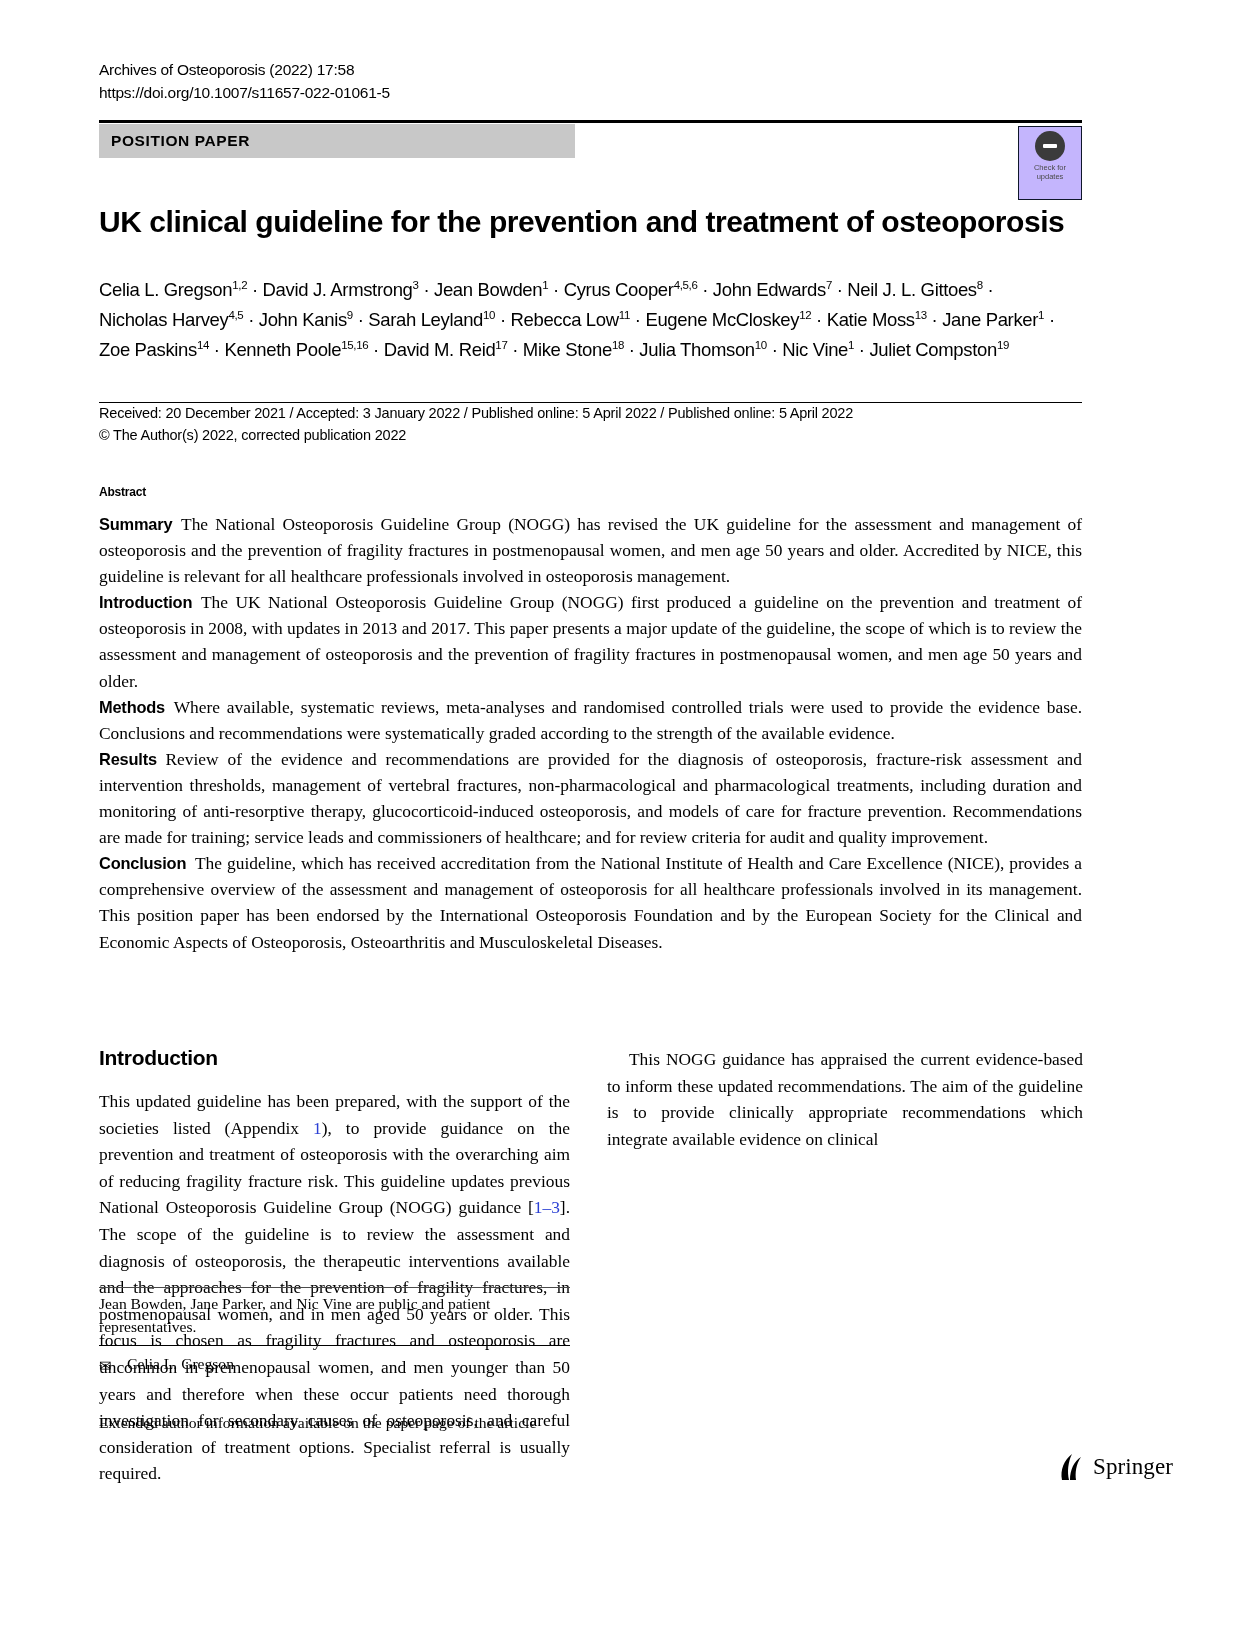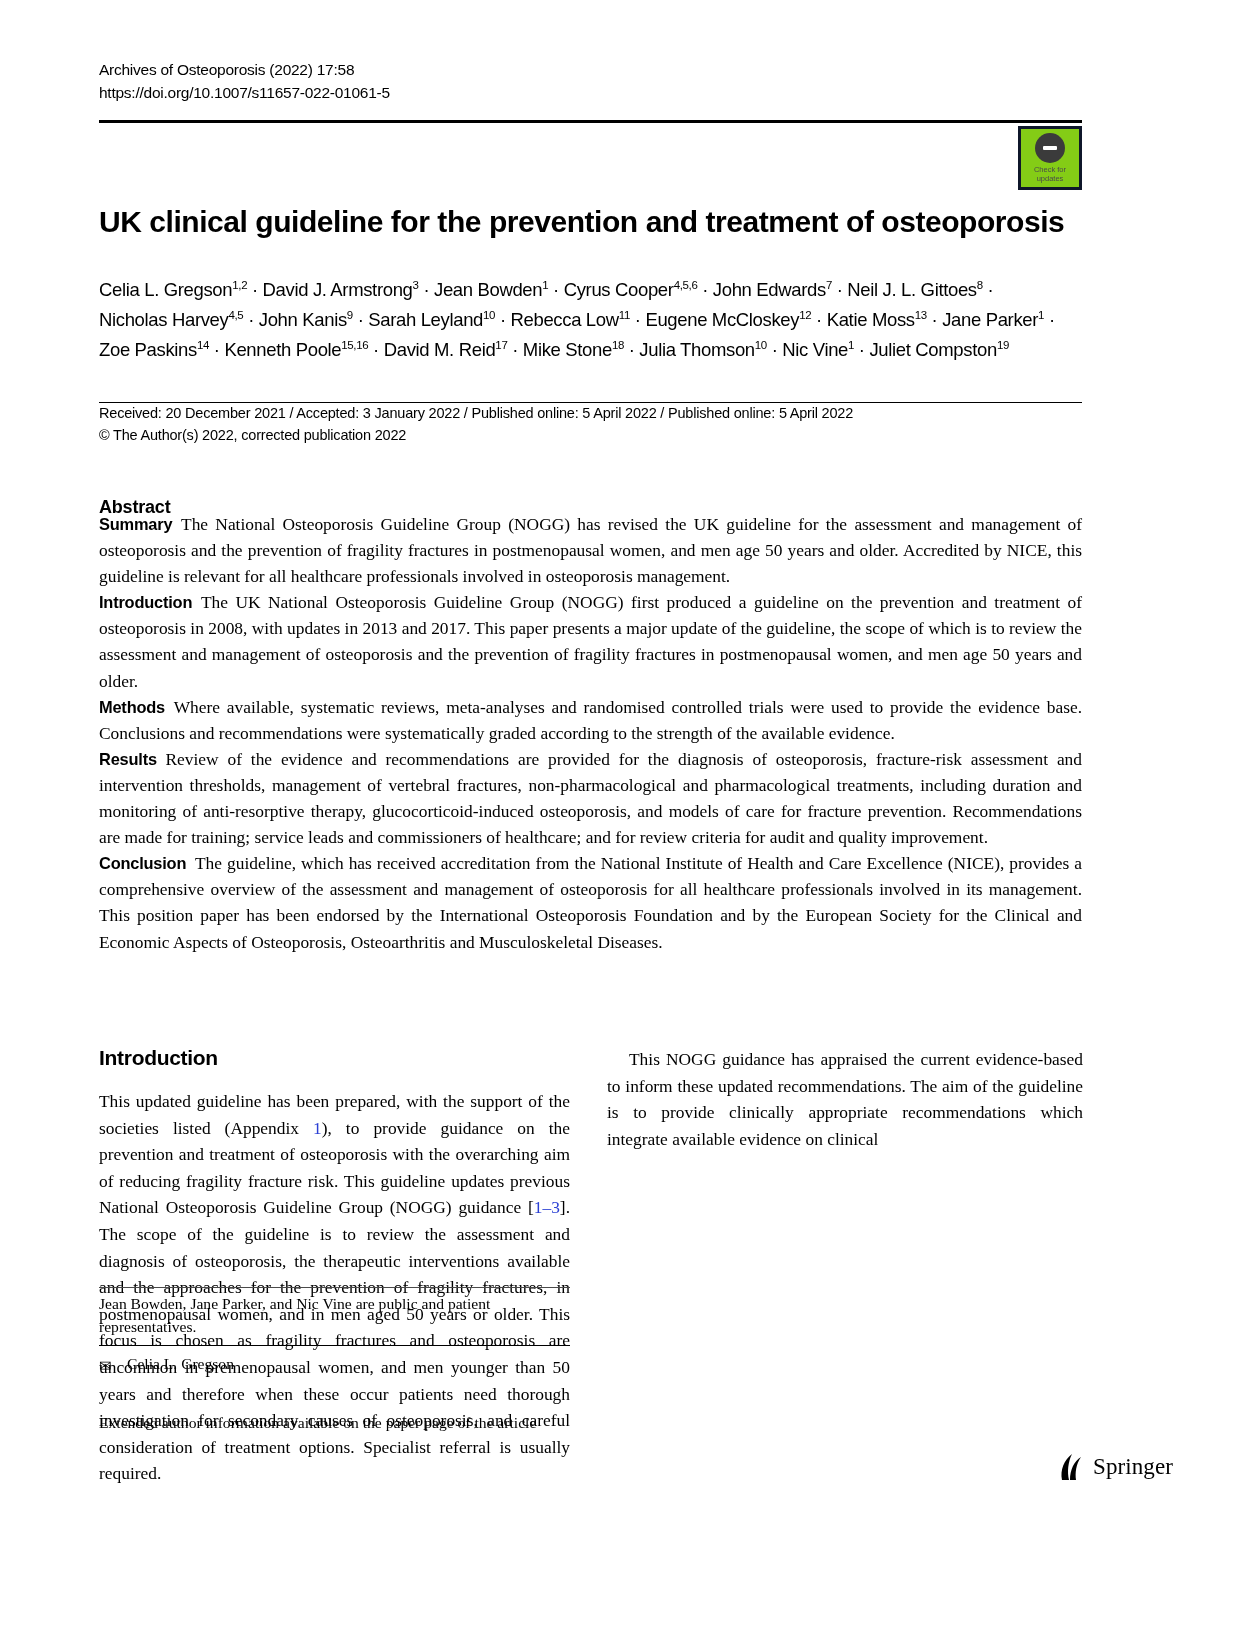--- a/index.html
+++ b/index.html
@@ -63,23 +63,23 @@
     font-weight: bold;
     letter-spacing: 0.6px;
   }
 
   
   .crossmark {
     position: absolute;
     left: 1018px;
     top: 126px;
     width: 64px;
-    height: 64px;
-    border: 3px solid #0f172a;
-    background: #84cc16;
+    height: 74px;
+    border: 1px solid #0f172a;
+    background: #c4b5fd;
     box-sizing: border-box;
   }
   .crossmark .cm-circle {
     position: absolute;
     left: 50%;
     top: 4px;
     transform: translateX(-50%);
     width: 30px;
     height: 30px;
     border-radius: 50%;
@@ -156,24 +156,23 @@
     letter-spacing: -0.2px;
   }
   .dates div { white-space: nowrap; }
 
   
   .abstract-head {
     position: absolute;
     left: 99px;
     top: 485px;
     font-family: "Liberation Sans", sans-serif;
-    font-size: 18px;
+    font-size: 12px;
     font-weight: bold;
     letter-spacing: -0.2px;
-    margin-top: 12px;
   }
   .abstract-body {
     position: absolute;
     left: 99px;
     top: 511px;
     width: 983px;
     font-family: "Liberation Serif", serif;
     font-size: 17.4px;
     line-height: 26.1px;
     text-align: justify;
@@ -313,20 +312,23 @@
 
 <div class="page">
 
   <div class="journal-head">
     <div>Archives of Osteoporosis (2022) 17:58</div>
     <div>https://doi.org/10.1007/s11657-022-01061-5</div>
   </div>
 
   <div class="rule-top"></div>
 
+  <div class="paper-type">
+    <span>POSITION PAPER</span>
+  </div>
 
   <div class="crossmark">
     <div class="cm-circle"></div>
     <div class="cm-text">
       <div>Check for</div>
       <div>updates</div>
     </div>
   </div>
 
   <div class="title">UK clinical guideline for the prevention and treatment of osteoporosis</div>

